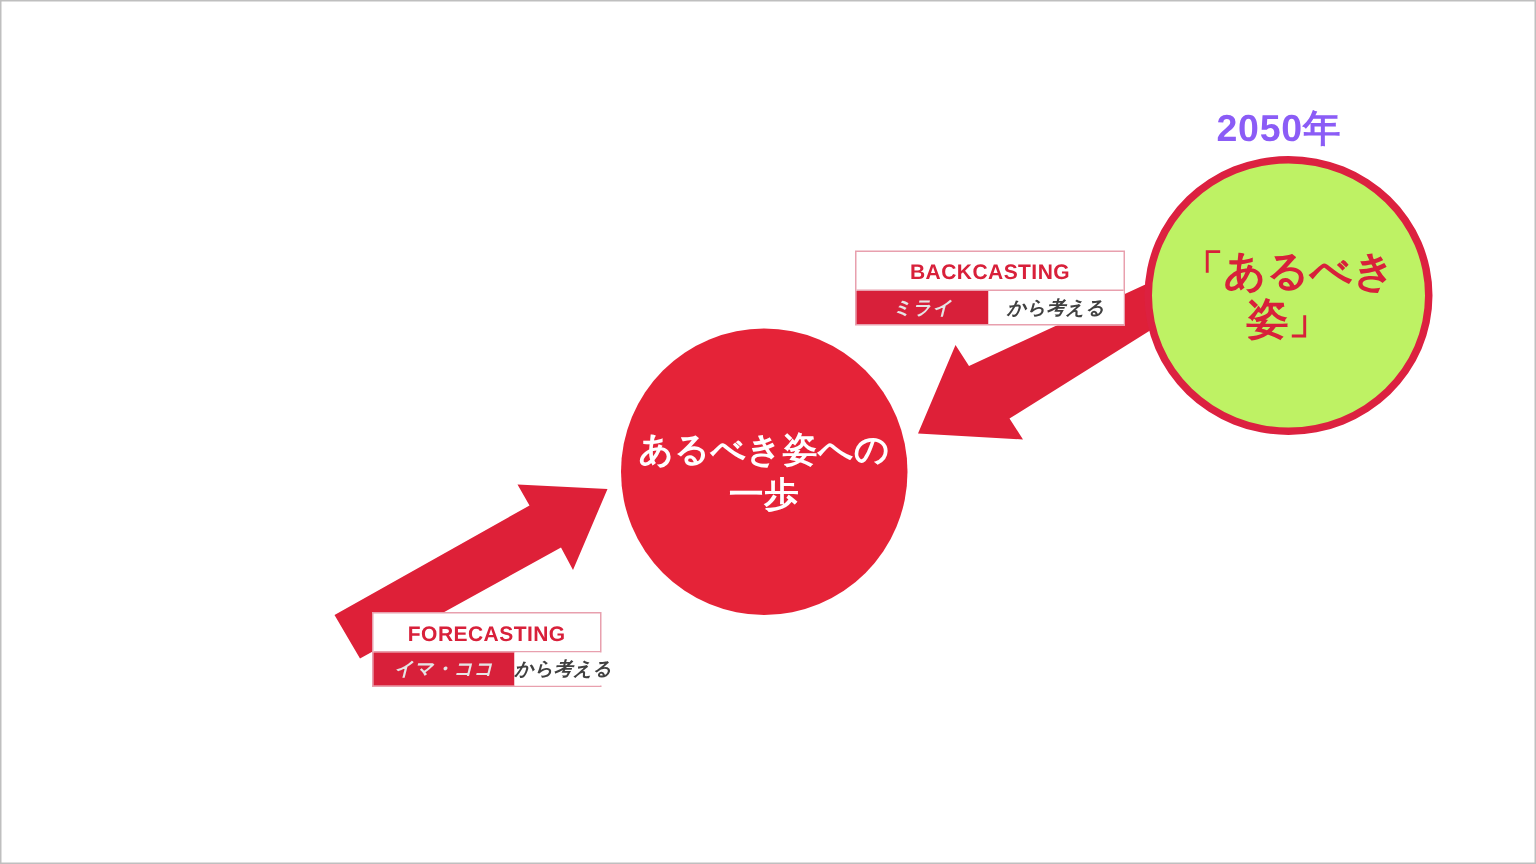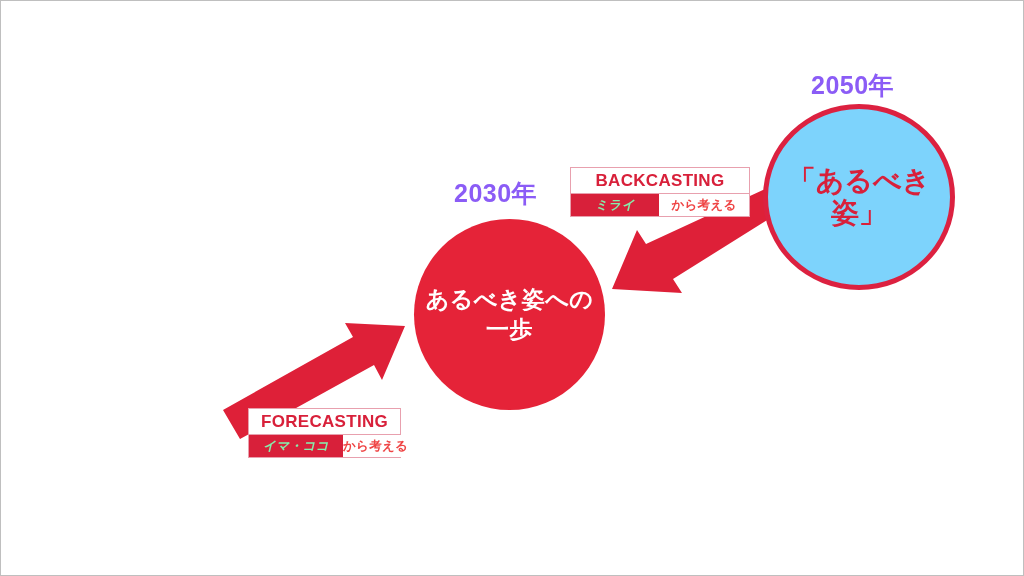--- a/index.html
+++ b/index.html
@@ -34,21 +34,21 @@
   .circle {
     position: absolute;
     border-radius: 50%;
     box-sizing: border-box;
     display: flex;
     align-items: center;
     justify-content: center;
     text-align: center;
   }
   .circle-outline {
-    background: #7dd3fc;
+    background: #bef264;
     border: 5px solid #DC2140;
   }
   .circle-filled {
     background: #E52338;
     border: none;
   }
 
   #circle-now {
     left: 86px;
     top: 340px;
@@ -119,76 +119,76 @@
     width: 180px;
     height: 50px;
   }
   .casting-title {
     height: 25px;
     display: flex;
     align-items: center;
     justify-content: center;
     color: #D8203A;
     font-weight: bold;
-    font-size: 17px;
+    font-size: 14px;
     letter-spacing: 0.3px;
     white-space: nowrap;
   }
   .casting-sub {
     height: 22px;
     display: flex;
     align-items: stretch;
     border-top: 1.5px solid #E8A0AE;
   }
   .sub-red {
     background: #D8203A;
-    color: #86efac;
+    color: #e5e5e5;
     display: flex;
     align-items: center;
     justify-content: center;
     font-weight: bold;
     font-size: 12.5px;
     font-style: italic;
     letter-spacing: 0.5px;
     white-space: nowrap;
   }
   #box-forecasting .sub-red { flex: 0 0 94px; }
   #box-backcasting .sub-red { flex: 0 0 88px; }
   .sub-white {
     background: #ffffff;
-    color: #ef4444;
+    color: #404040;
     display: flex;
     align-items: center;
     justify-content: center;
     flex: 1 1 auto;
     font-weight: bold;
     font-size: 12.5px;
     letter-spacing: 0.3px;
     white-space: nowrap;
+    font-style: italic;
   }
 </style>
 </head>
 <body>
 
 <div id="canvas">
 
   <svg id="art" viewBox="0 0 1024 576" width="1024" height="576" xmlns="http://www.w3.org/2000/svg">
 
     <g>
       <polygon fill="#DE2038" points="222,409 352,336 344,322 404,325 381,379 373,364 239,438"></polygon>
     </g>
 
     <g>
       <polygon fill="#DE2038" points="779,211 672,278 681,292 611,288 636,229 645,243 764,188"></polygon>
     </g>
   </svg>
 
 
 
-  <div class="year" id="year-2030">2030年</div>
 
   <div class="circle circle-filled" id="circle-step">
     <span class="circle-label-white">
       <span>あるべき姿への</span><br>
       <span>一歩</span>
     </span>
   </div>
 
   <div class="year" id="year-2050">2050年</div>
 

